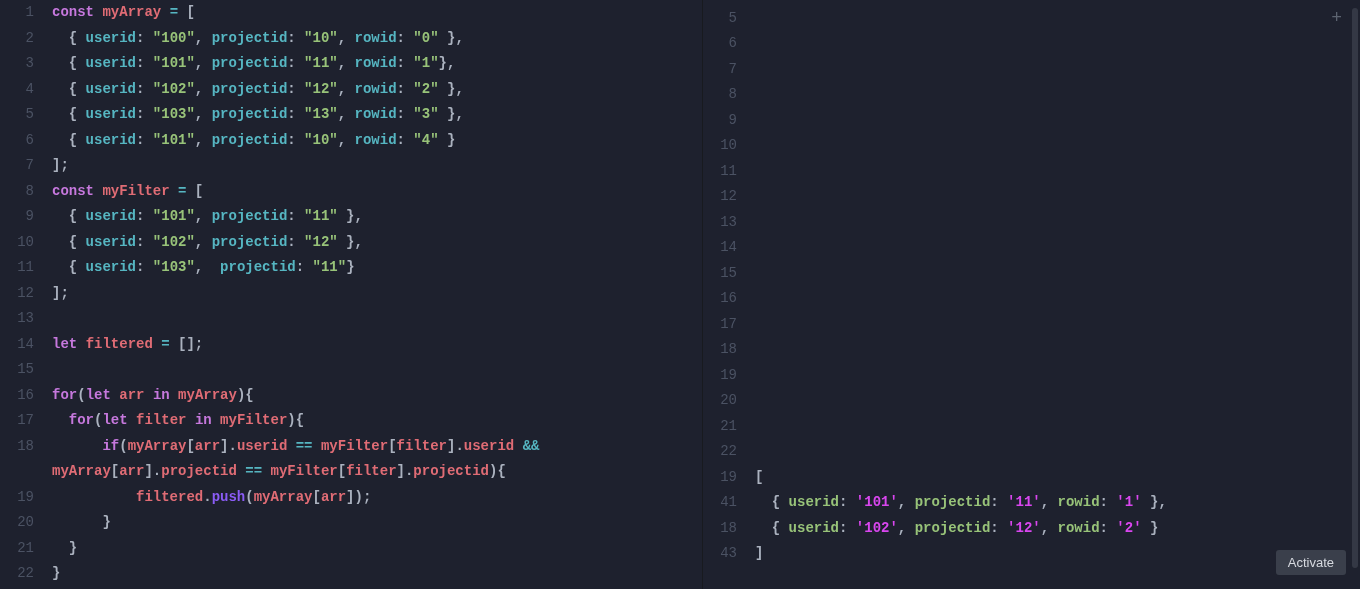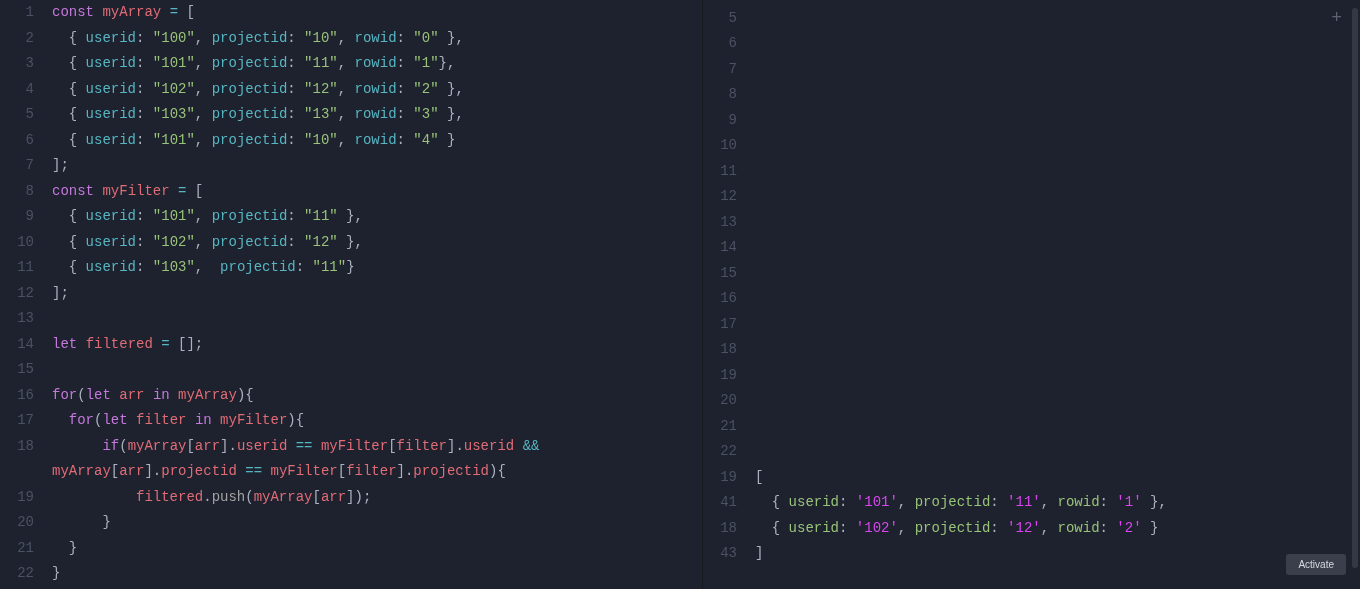--- a/index.html
+++ b/index.html
@@ -27,50 +27,51 @@
     text-align: right;
     padding-right: 10px;
     color: #4b5263;
     user-select: none;
     flex-shrink: 0;
   }
   .code-area {
     flex: 1;
     padding-left: 8px;
     white-space: pre;
+    font-weight: bold;
   }
   .line { height: 25.5px; line-height: 25.5px; }
   .plus-icon {
     position: absolute;
     top: 8px;
     right: 18px;
     color: #5c6370;
     font-size: 18px;
     cursor: pointer;
   }
   .activate-btn {
     position: absolute;
     right: 14px;
     bottom: 14px;
     background: #3a3f4b;
     color: #d7dae0;
     border: none;
     padding: 5px 12px;
     border-radius: 3px;
-    font-size: 10px;
+    font-size: 13px;
     cursor: pointer;
     font-family: -apple-system, BlinkMacSystemFont, "Segoe UI", sans-serif;
   }
   
   .kw { color: #c678dd; }      
   .var { color: #e06c75; }     
   .prop { color: #56b6c2; }    
   .str { color: #98c379; }     
   .punc { color: #abb2bf; }    
-  .fn { color: #a3a3a3; }      
+  .fn { color: #8b5cf6; }      
   .op { color: #56b6c2; }      
   .out { color: #abb2bf; }
   .out-prop { color: #98c379; }
   .out-str { color: #d946ef; }
   .divider {
     width: 1px;
     background: #181a1f;
     height: 100%;
   }
   .scrollbar {

